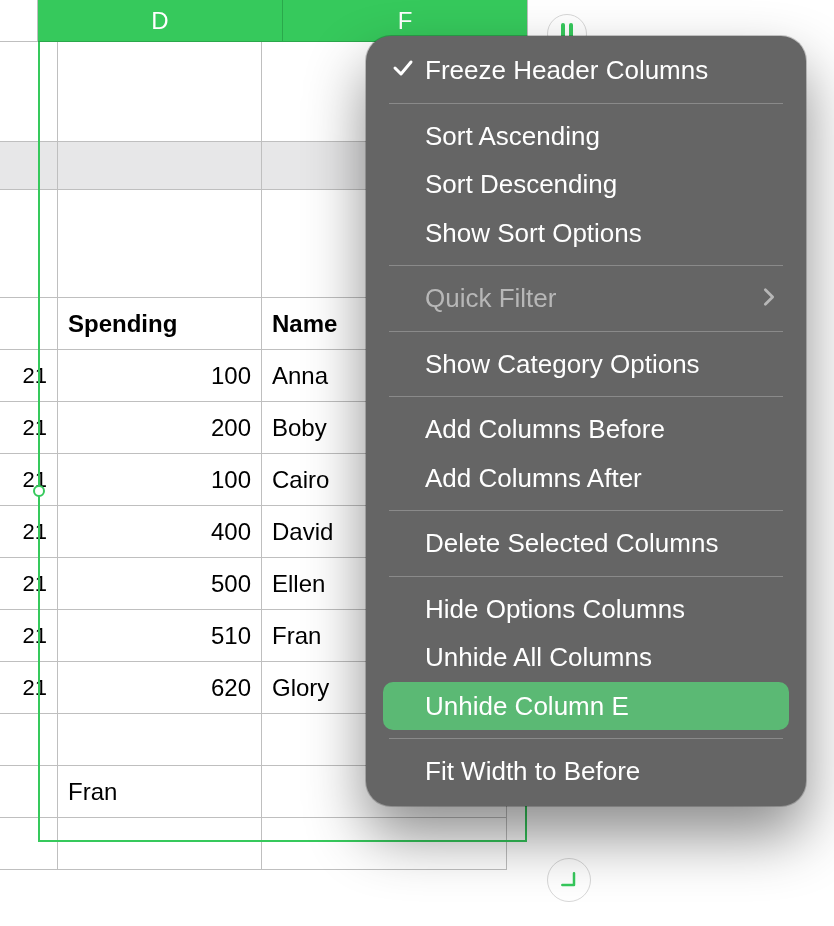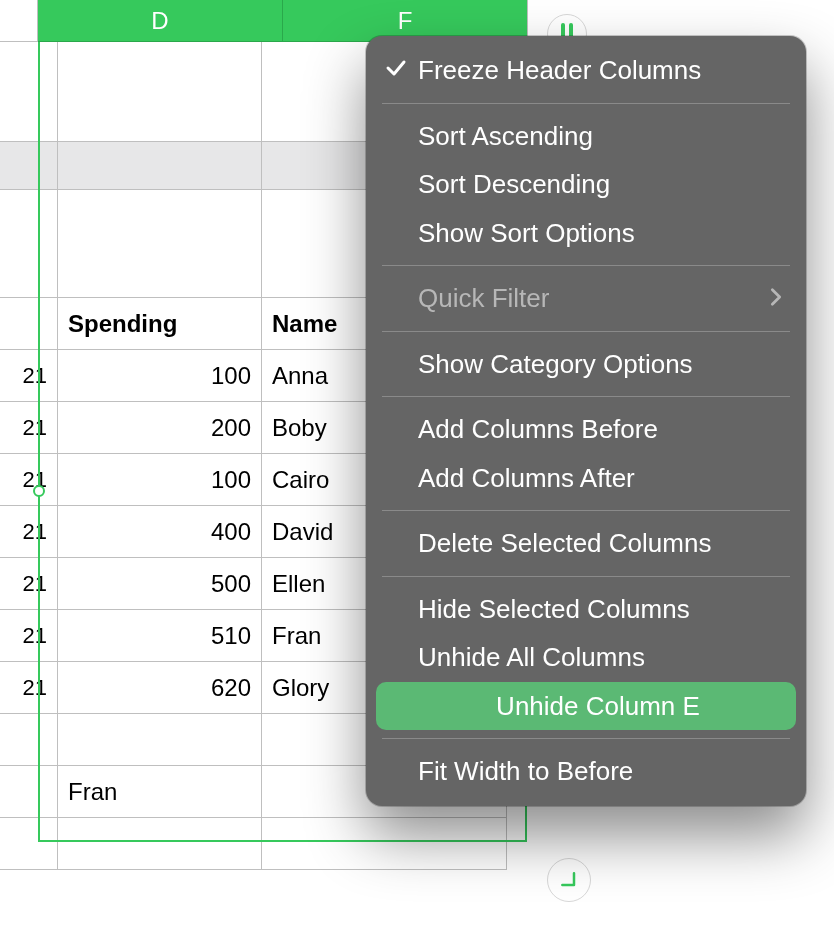--- a/index.html
+++ b/index.html
@@ -128,39 +128,38 @@
   }
   .corner-btn svg { width:20px; height:20px; }
 
   
   .menu {
     position: absolute;
     left: 366px;
     top: 36px;
     width: 440px;
     background: #656565;
-    border-radius: 16px;
+    border-radius: 25px;
     box-shadow: 0 30px 60px rgba(0,0,0,0.45), 0 0 0 1px rgba(0,0,0,0.2);
-    padding: 10px 0;
+    padding: 10px 7px;
     color: #fff;
     font-size: 26px;
   }
   .menu-item {
     position: relative;
     padding: 8px 28px 8px 52px;
     line-height: 1.25;
     cursor: default;
   }
   .menu-item.hover {
     background: #5bb974;
     border-radius: 10px;
     margin: 0 10px;
     padding-left: 42px;
     padding-right: 18px;
-    text-align: center;
   }
   .menu-item.disabled { color: #b7b7b7; }
   .menu .check {
     position:absolute;
     left:18px;
     top:10px;
     width:24px;height:24px;
   }
   .menu .chev {
     position:absolute;
@@ -328,21 +327,21 @@
 
   <div class="menu-sep"></div>
 
   <div class="menu-item">
     <span>Delete Selected Columns</span>
   </div>
 
   <div class="menu-sep"></div>
 
   <div class="menu-item">
-    <span>Hide Selected Columns</span>
+    <span>Hide Options Columns</span>
   </div>
   <div class="menu-item">
     <span>Unhide All Columns</span>
   </div>
   <div class="menu-item hover">
     <span>Unhide Column E</span>
   </div>
 
   <div class="menu-sep"></div>
 

